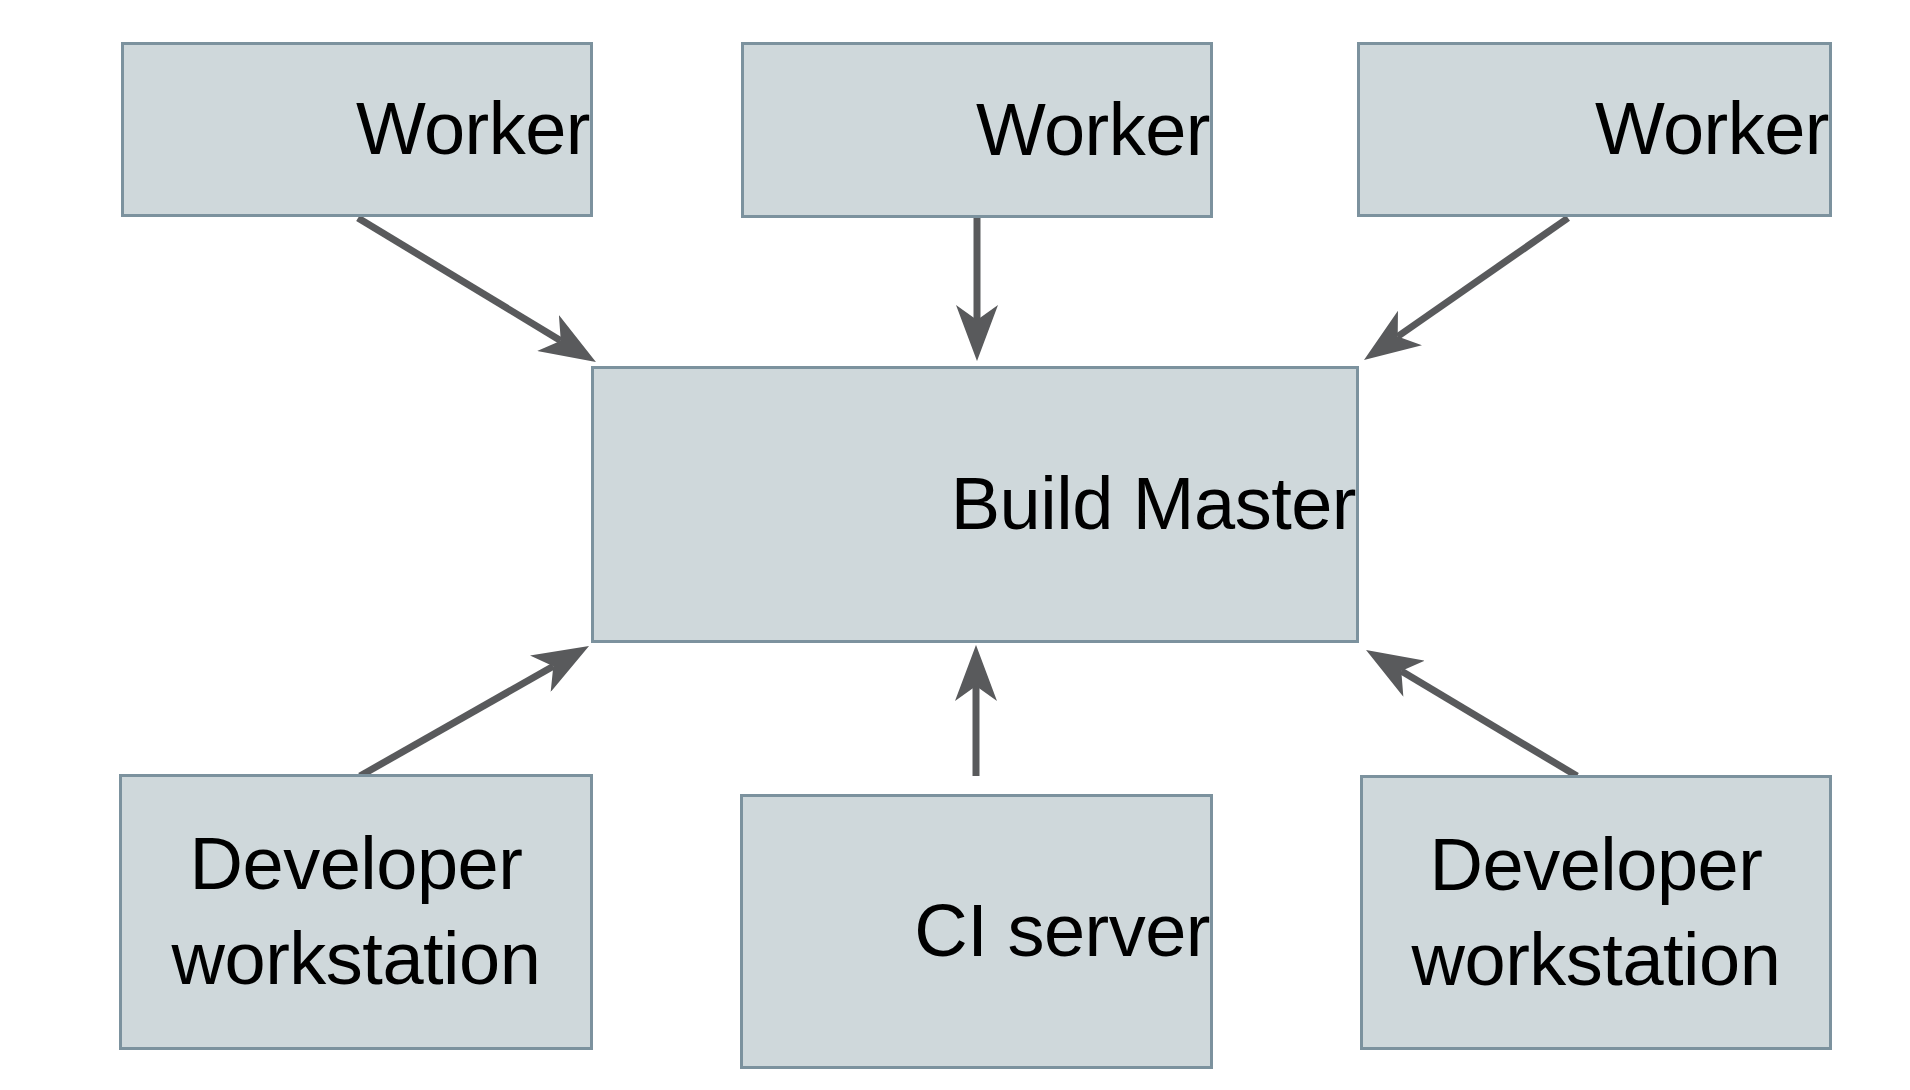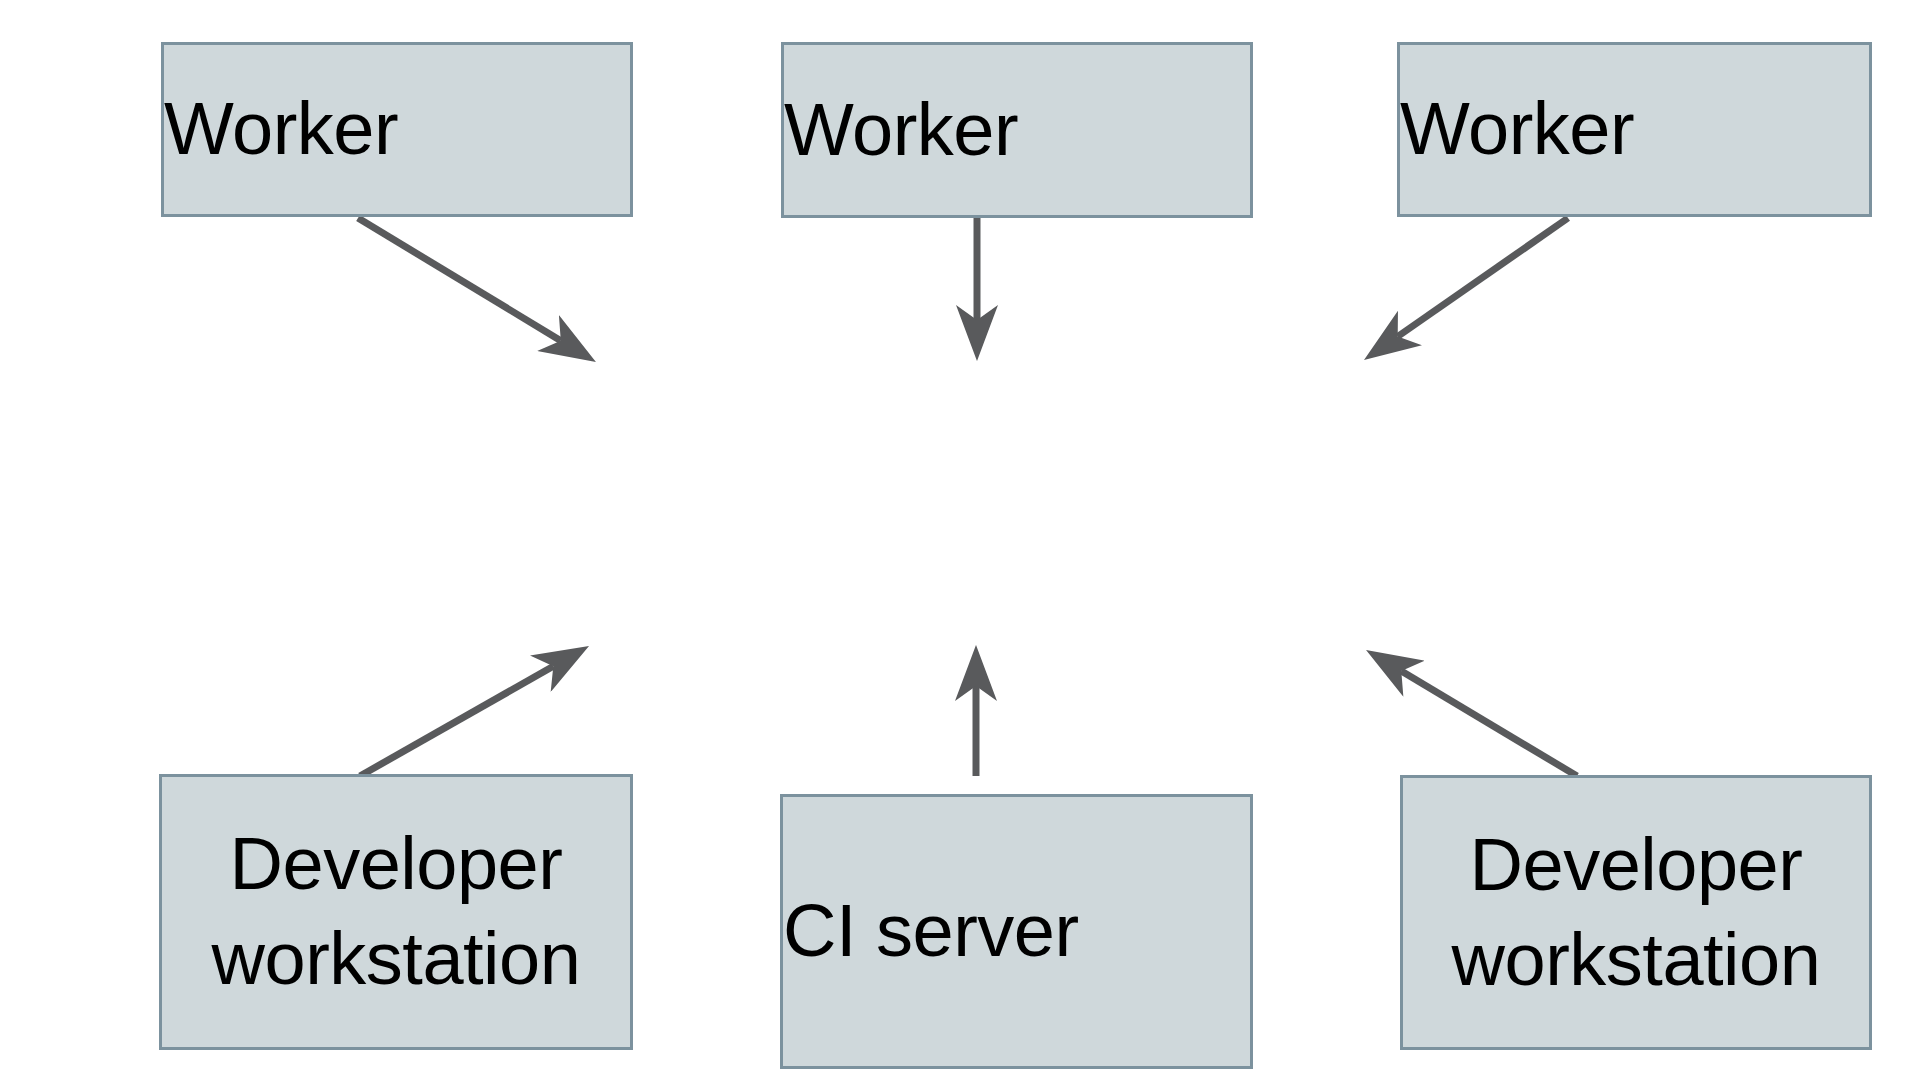--- a/index.html
+++ b/index.html
@@ -18,23 +18,22 @@
     background: var(--canvas-bg);
     overflow: hidden;
     font-family: "Liberation Sans", "DejaVu Sans", sans-serif;
   }
   .node {
     position: absolute;
     background: var(--node-fill);
     border: 3px solid var(--node-border);
     display: flex;
     align-items: center;
-    justify-content: flex-start;
+    justify-content: flex-end;
     text-align: center;
-    margin-left: 40px;
   }
   .node .label {
     color: var(--label-color);
     font-size: 74px;
     line-height: 1.28;
     letter-spacing: -0.5px;
   }
   
   .node--worker-1       { left: 121px;  top: 42px;  width: 472px; height: 175px; }
   .node--worker-2       { left: 741px;  top: 42px;  width: 472px; height: 176px; }
@@ -80,20 +79,23 @@
   </div>
 
   <div class="node node--worker-2">
     <div class="label">Worker</div>
   </div>
 
   <div class="node node--worker-3">
     <div class="label">Worker</div>
   </div>
 
+  <div class="node node--build-master">
+    <div class="label">Build Master</div>
+  </div>
 
   <div class="node node--dev-1">
     <div class="label">Developer workstation</div>
   </div>
 
   <div class="node node--ci-server">
     <div class="label">CI server</div>
   </div>
 
   <div class="node node--dev-2">

